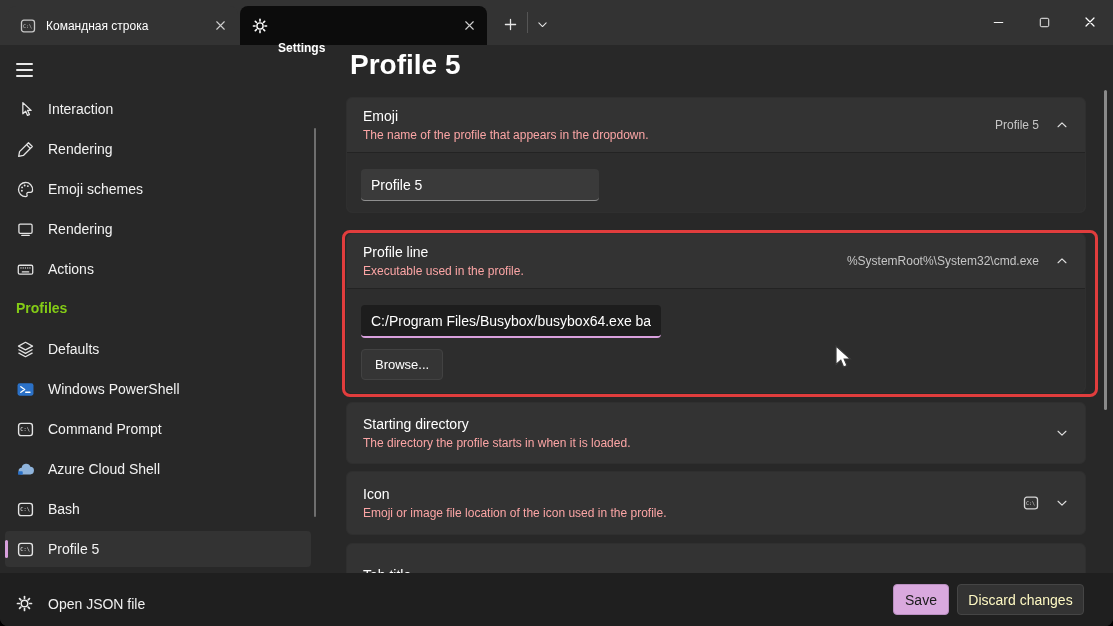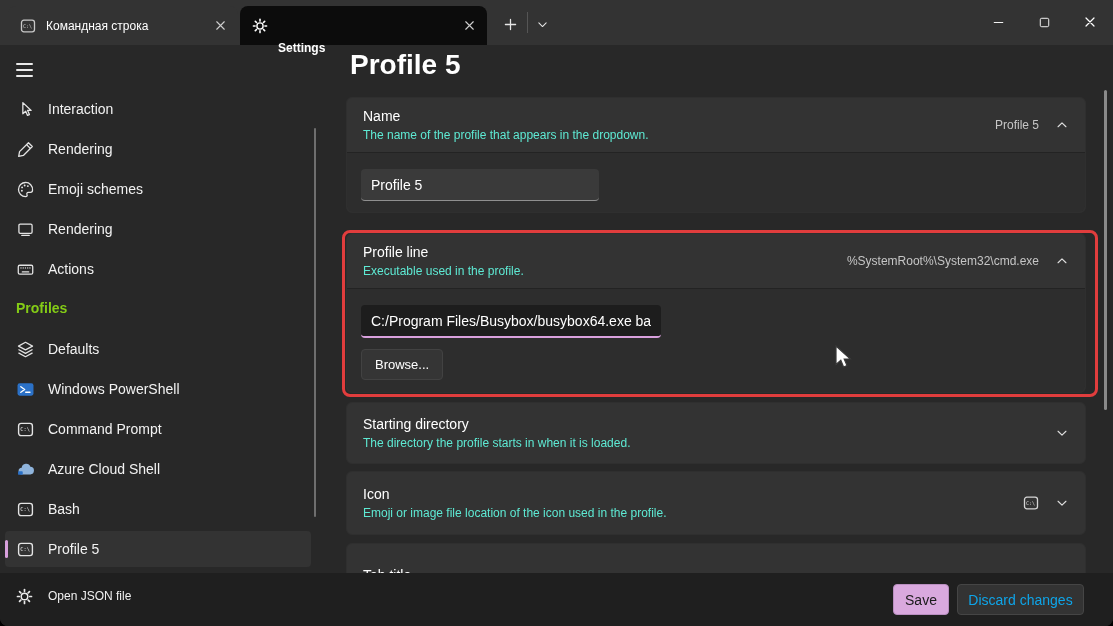--- a/index.html
+++ b/index.html
@@ -33,37 +33,37 @@
   .side-accent{position:absolute;left:0;top:9px;width:3px;height:18px;border-radius:2px;background:#d8a0dd;}
   .side-header{position:absolute;left:16px;font-size:14px;font-weight:bold;color:#84cc16;}
   .side-scroll{position:absolute;left:314px;top:83px;width:2px;height:389px;background:#6e6e6e;border-radius:1px;}
   
   .main{position:absolute;top:45px;left:330px;width:783px;height:528px;overflow:hidden;}
   .page-title{position:absolute;left:20px;top:4px;font-size:28px;font-weight:bold;color:#fff;margin:0;}
   .card{position:absolute;left:16px;width:740px;background:#333333;border-radius:6px;border:1px solid #2f2f2f;}
   .exp-header{display:flex;align-items:center;padding:0 16px;cursor:default;}
   .hdr-text{flex:1;min-width:0;}
   .hdr-title{font-size:14px;color:#ffffff;}
-  .hdr-sub{font-size:12px;color:#5eead4;margin-top:4px;}
+  .hdr-sub{font-size:12px;color:#fca5a5;margin-top:4px;}
   .hdr-value{font-size:12px;color:#c6c6c6;margin-right:16px;white-space:nowrap;}
   .chev{color:#dedede;}
   .exp-content{position:relative;background:#2d2d2d;border-top:1px solid #232323;border-radius:0 0 6px 6px;}
   .tb{position:absolute;border:none;outline:none;font-size:14px;color:#ffffff;padding:0 10px;font-family:"Liberation Sans",sans-serif;}
   .tb-name{left:14px;top:16px;width:238px;height:32px;background:#3a3a3a;border-radius:4px;border-bottom:1px solid #8f8f8f;}
   .tb-cmd{left:14px;top:16px;width:300px;height:33px;background:#1d1d1d;border-radius:4px;border-bottom:2px solid #d8a0dd;}
   .browse-btn{position:absolute;left:14px;top:60px;height:31px;padding:0 13px;background:#353535;border:1px solid #424242;border-radius:4px;color:#ffffff;font-size:13px;font-family:"Liberation Sans",sans-serif;}
   .highlight-box{position:absolute;left:12px;top:185px;width:756px;height:167px;border:3px solid #e13d3d;border-radius:8px;z-index:10;pointer-events:none;}
   .icon-preview{color:#d6d6d6;margin-right:16px;display:flex;}
   .main-scroll{position:absolute;left:774px;top:45px;width:3px;height:320px;background:#8a8a8a;border-radius:2px;}
   
   .footer{position:absolute;left:0;bottom:0;width:1113px;height:53px;background:#1f1f1f;}
-  .openjson{position:absolute;left:8px;top:7px;height:32px;border:none;background:transparent;color:#f0f0f0;display:flex;align-items:center;padding:0 8px;border-radius:4px;font-size:12px;font-family:"Liberation Sans",sans-serif;}
+  .openjson{position:absolute;left:8px;top:7px;height:32px;border:none;background:transparent;color:#f0f0f0;display:flex;align-items:flex-end;padding:0 8px;border-radius:4px;font-size:14px;font-family:"Liberation Sans",sans-serif;}
   .openjson .icw{width:17px;height:17px;color:#e9e9e9;margin-right:15px;display:flex;}
   .save-btn{position:absolute;left:893px;top:11px;width:56px;height:31px;background:#d9a9de;border:1px solid #b98fc0;border-radius:4px;color:#1b1b1b;font-size:14px;font-family:"Liberation Sans",sans-serif;}
-  .discard-btn{position:absolute;left:957px;top:11px;width:127px;height:31px;background:#333333;border:1px solid #454545;border-radius:4px;color:#0ea5e9;font-size:14px;font-family:"Liberation Sans",sans-serif;}
+  .discard-btn{position:absolute;left:957px;top:11px;width:127px;height:31px;background:#333333;border:1px solid #454545;border-radius:4px;color:#fef9c3;font-size:14px;font-family:"Liberation Sans",sans-serif;}
   
   .cursor-overlay{position:absolute;left:835px;top:345px;z-index:30;pointer-events:none;}
 </style>
 </head>
 <body>
 
 <svg width="0" height="0" style="position:absolute">
   <defs>
     <symbol id="i-cmd" viewBox="0 0 16 16">
       <rect x="1.5" y="2.2" width="13" height="11.6" rx="2.4" fill="none" stroke="currentColor" stroke-width="1.3"></rect>
@@ -321,21 +321,21 @@
 
     <div class="side-scroll"></div>
   </nav>
 
   <main class="main">
     <h1 class="page-title">Profile 5</h1>
 
     <section class="card" style="top:52px;height:116px">
       <div class="exp-header" style="height:54px">
         <div class="hdr-text">
-          <div class="hdr-title">Name</div>
+          <div class="hdr-title">Emoji</div>
           <div class="hdr-sub">The name of the profile that appears in the dropdown.</div>
         </div>
         <span class="hdr-value">Profile 5</span>
         <span class="chev">
             <svg class="ic" width="14" height="14">
               <use href="#i-chev-up"></use>
             </svg>
           </span>
       </div>
       <div class="exp-content" style="height:60px">

